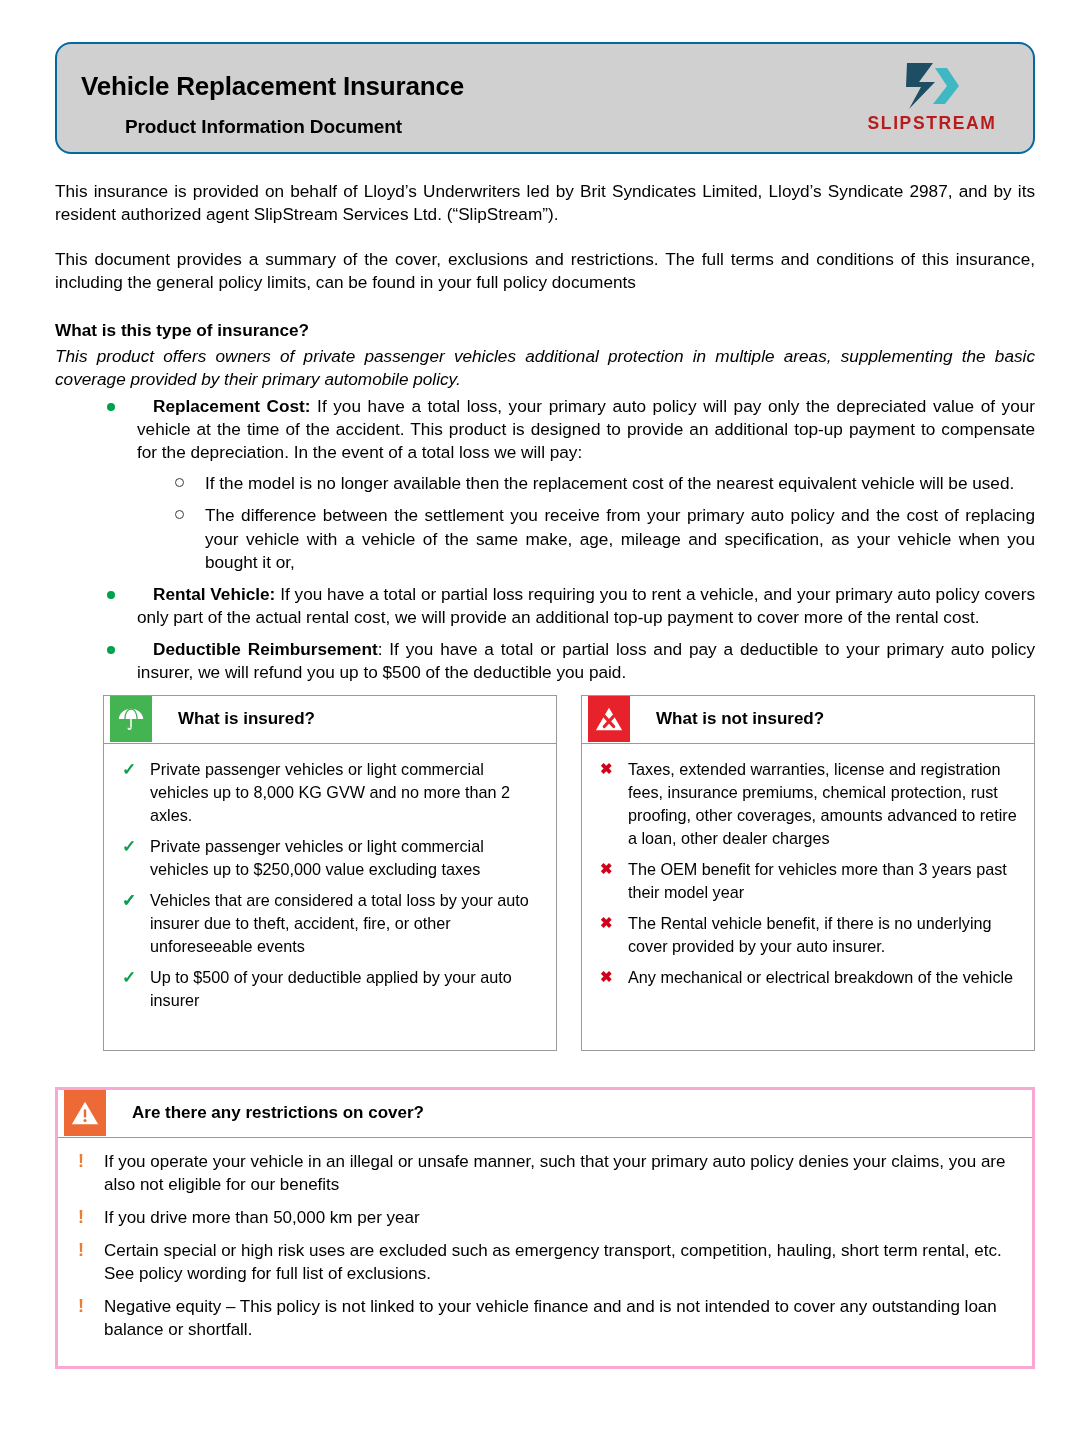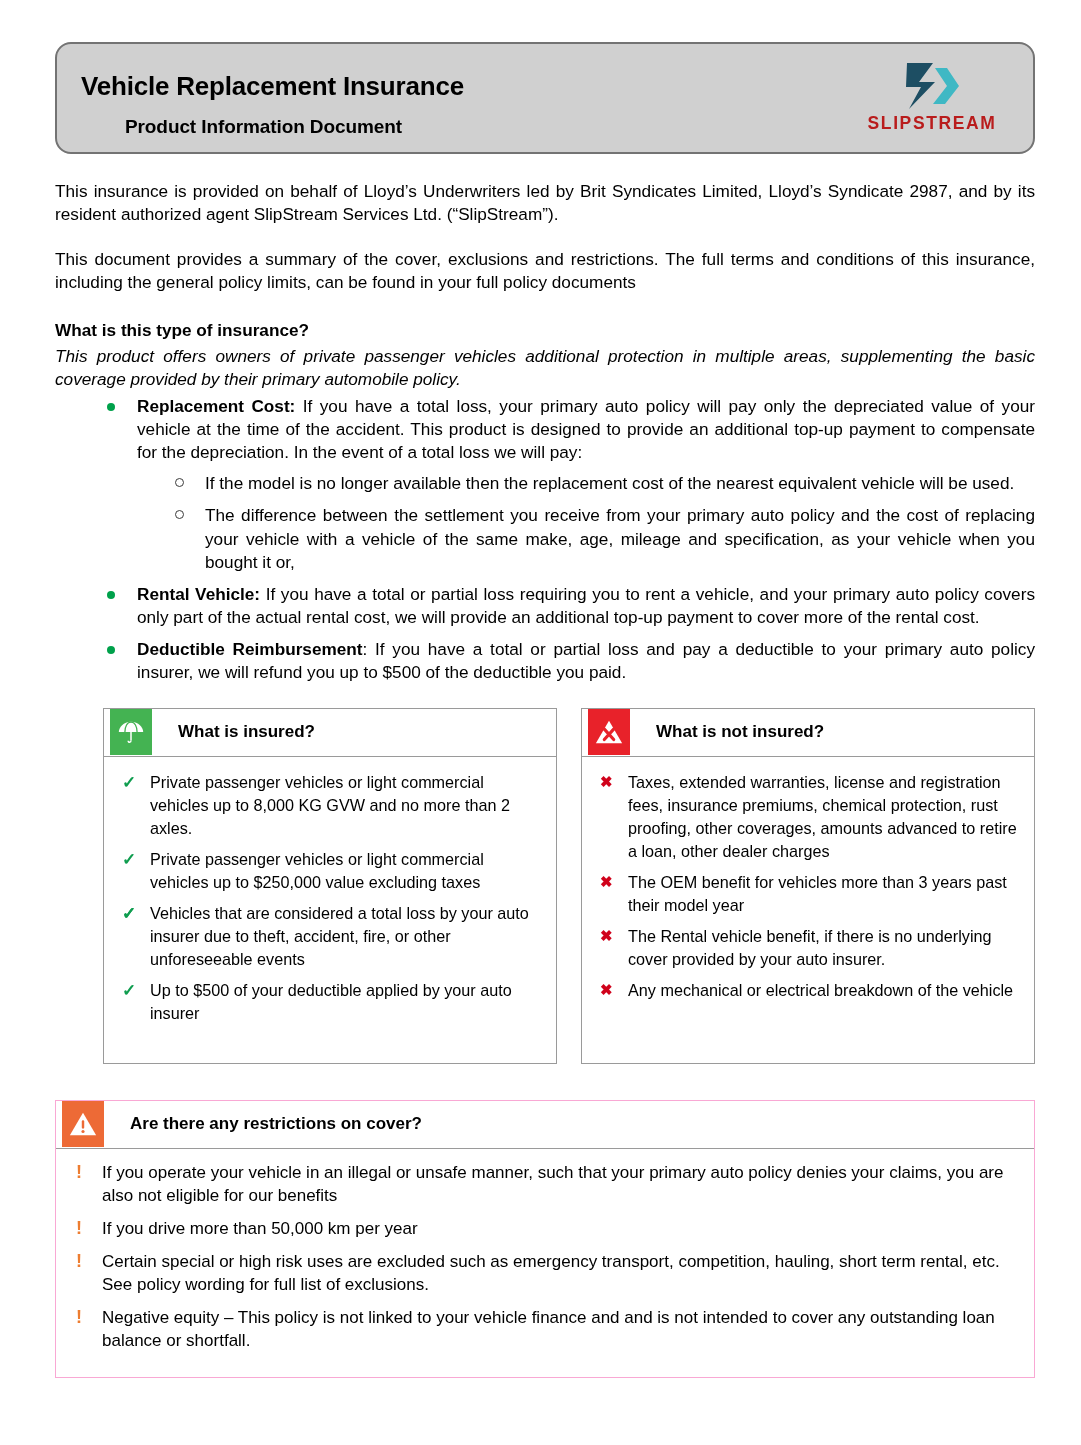--- a/index.html
+++ b/index.html
@@ -18,21 +18,21 @@
   }
 
   .page {
     padding: 42px 46px 0 55px;
   }
 
   
   .header-banner {
     position: relative;
     background: #d0d0d0;
-    border: 2px solid #737373;
+    border: 2px solid #0369a1;
     border-radius: 16px;
     height: 112px;
     margin: 0 0 0 0;
     padding: 14px 22px 0 24px;
     display: flex;
     flex-direction: column;
     justify-content: center;
   }
   .header-title {
     font-size: 26px;
@@ -106,21 +106,21 @@
   }
   ul.l1 > li > .dot {
     position: absolute;
     left: 52px;
     top: 8px;
     width: 8px;
     height: 8px;
     border-radius: 50%;
     background: #00a14b;
   }
-  ul.l1 > li b { font-weight: bold; }
+  ul.l1 > li b { font-weight: bold; margin-left: 16px; }
 
   ul.l2 {
     list-style: none;
     margin: 8px 0 9px 0;
     padding: 0;
   }
   ul.l2 > li {
     position: relative;
     padding-left: 68px;
     font-size: 17.2px;
@@ -135,21 +135,21 @@
     width: 9px;
     height: 9px;
     border-radius: 50%;
     border: 1.4px solid #3c3c3c;
   }
 
   
   .panels {
     display: flex;
     gap: 24px;
-    margin-top: 24px;
+    margin-top: 11px;
     padding-left: 48px;
   }
   .panel {
     flex: 1 1 0;
     border: 1px solid #9a9a9a;
     background: #ffffff;
   }
   .panel-head {
     display: flex;
     align-items: center;
@@ -194,21 +194,21 @@
   }
   .mark.check { color: #0f9d4f; font-size: 17px; }
   .mark.cross { color: #d0021b; font-size: 15px; }
 
   .panel-left .panel-body { min-height: 306px; }
   .panel-right .panel-body { min-height: 306px; }
 
   
   .restrictions {
     margin-top: 36px;
-    border: 1px solid #f9a8d4;
+    border: 3px solid #f9a8d4;
     background: #ffffff;
   }
   .restrictions .panel-body { padding: 12px 20px 14px 10px; }
   .restrictions li {
     position: relative;
     padding-left: 36px;
     font-size: 17px;
     line-height: 1.36;
     margin-bottom: 10px;
   }

